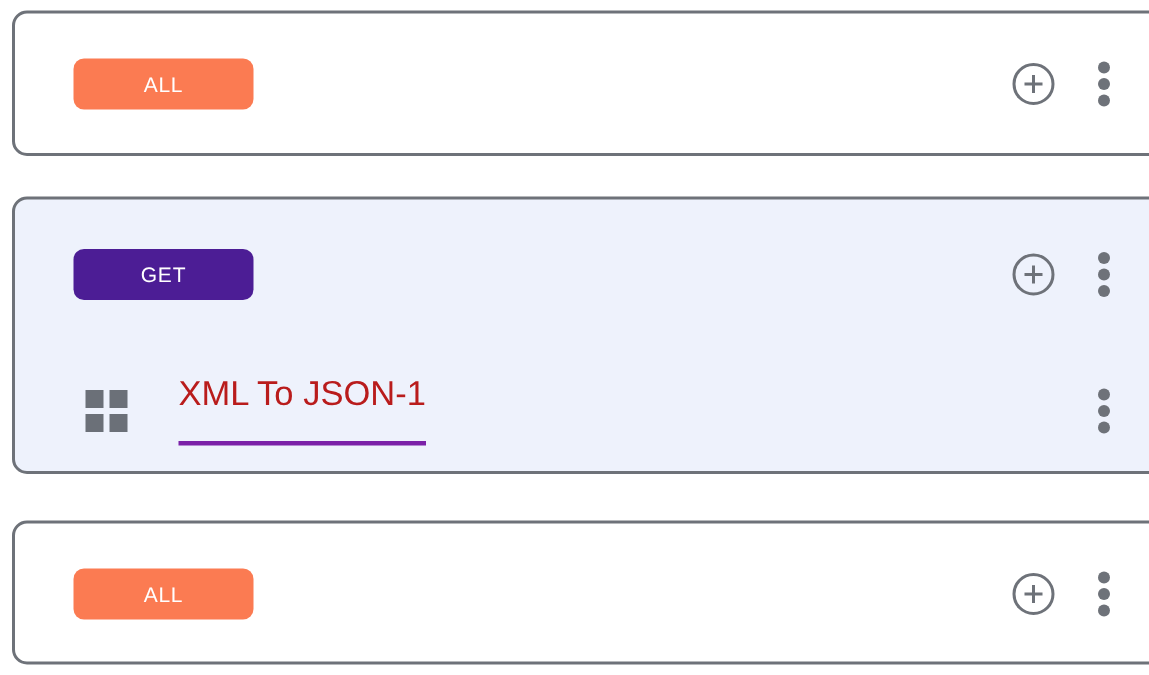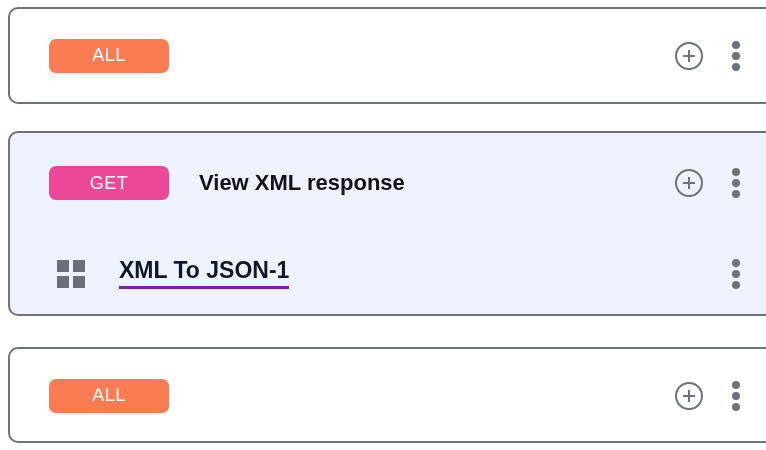--- a/index.html
+++ b/index.html
@@ -51,31 +51,31 @@
   }
   .card-getflow .row.row-main { height: 100px; }
 
   
   .badge {
     margin-left: 39px;
     width: 120px;
     height: 34px;
     border-radius: 7px;
     color: #ffffff;
-    font-size: 18px;
+    font-size: 14px;
     font-weight: 400;
     letter-spacing: 0.5px;
     display: flex;
     align-items: center;
     justify-content: center;
     flex: none;
     user-select: none;
   }
   .badge-all { background: #fb7b52; }
-  .badge-get { background: #ec4899; text-align: center; }
+  .badge-get { background: #4c1d95; text-align: center; }
 
   
   .flow-title {
     margin-left: 30px;
     font-size: 22px;
     font-weight: bold;
     color: #111215;
     white-space: nowrap;
   }
 
@@ -150,28 +150,27 @@
   .icon-grid i {
     display: block;
     width: 12px;
     height: 12px;
     background: #6b7078;
   }
 
   .policy-link {
     margin-left: 34px;
     font-size: 23px;
-    color: #0f172a;
+    color: #b91c1c;
     text-decoration: none;
     border-bottom: 3px solid #7b21a8;
-    padding-bottom: 3px;
+    padding-bottom: 19px;
     line-height: 1.05;
     white-space: nowrap;
     cursor: pointer;
-    font-weight: bold;
   }
 
   .row-sub .actions { right: 56px; }
 </style>
 </head>
 <body>
 
 <div class="flow-stack">
 
   <div class="card card-postflow">
@@ -184,21 +183,20 @@
           <span></span>
           <span></span>
         </div>
       </div>
     </div>
   </div>
 
   <div class="card card-getflow selected">
     <div class="row row-main">
       <div class="badge badge-get">GET</div>
-      <div class="flow-title">View XML response</div>
       <div class="actions">
         <div class="icon-plus"></div>
         <div class="icon-kebab">
           <span></span>
           <span></span>
           <span></span>
         </div>
       </div>
     </div>
 

